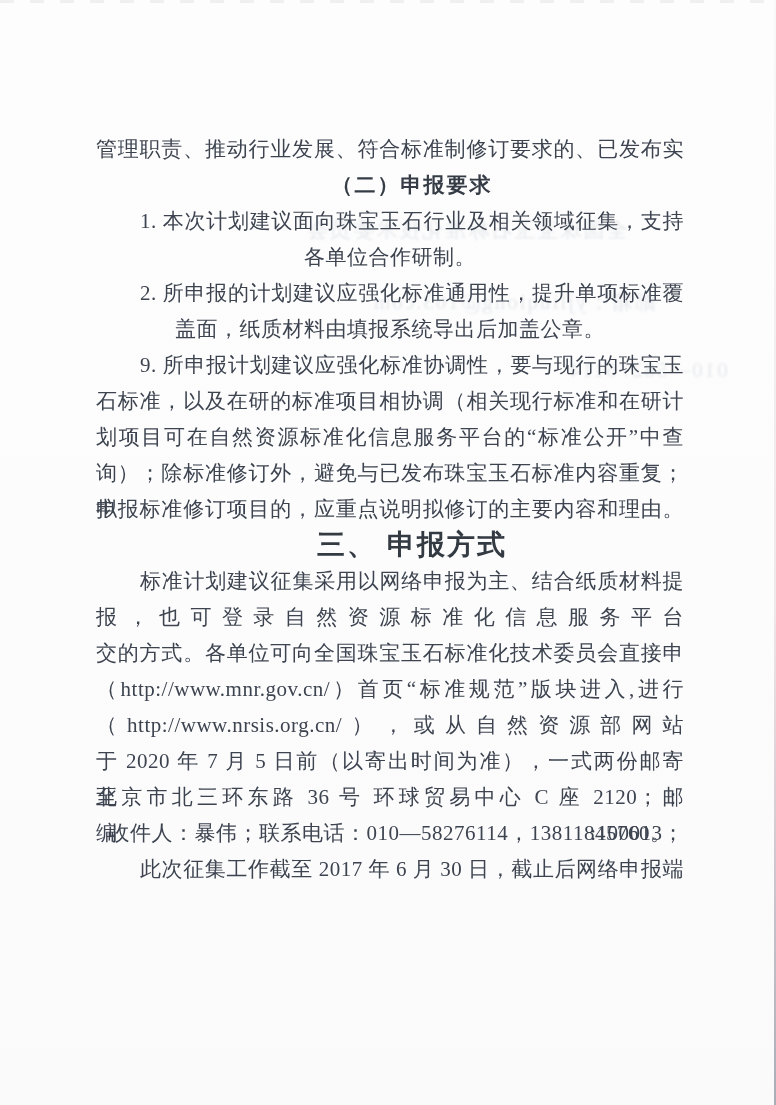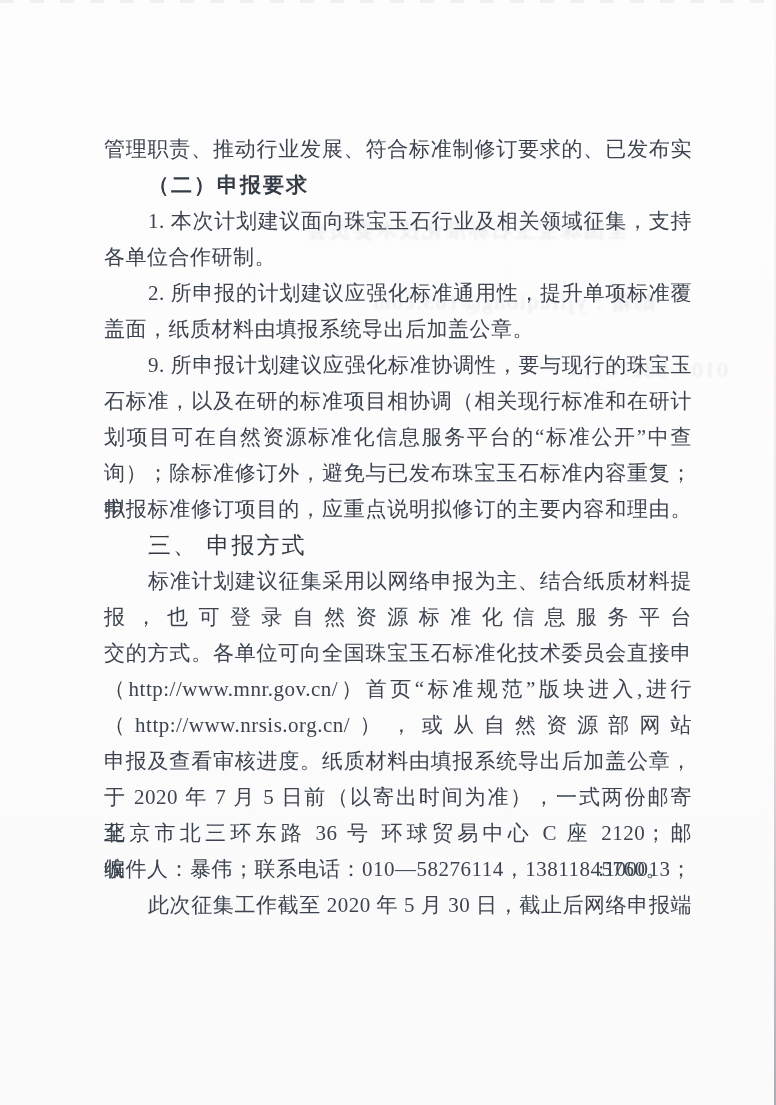--- a/index.html
+++ b/index.html
@@ -21,48 +21,48 @@
   .right-edge-artifact {
     position:absolute; right:0; top:0; width:2px; height:100%;
     background:linear-gradient(180deg,
       rgba(160,160,170,0.05) 0%,
       rgba(170,140,150,0.18) 55%,
       rgba(150,110,130,0.30) 70%,
       rgba(70,80,100,0.45) 100%);
   }
   .text-block {
     position:absolute;
-    left:104px; top:131px;
+    left:96px; top:131px;
     width:588px;
     color:#3d4450;
   }
   .line {
     font-size:21px;
     line-height:36px;
     height:36px;
     letter-spacing:0.5px;
-    text-align:left;
+    text-align:center;
     white-space:nowrap;
   }
   .line.justify {
     white-space:normal;
     text-align:justify;
     text-align-last:justify;
   }
   .line.indent { padding-left:44px; }
   .line.justify.indent { padding-left:44px; }
   .line.heading-kai {
     font-weight:700;
     color:#353c46;
     letter-spacing:2px;
   }
   .line.heading-hei {
     font-family:"Liberation Sans","DejaVu Sans",sans-serif;
-    font-weight:400;
-    font-size:23px;
+    font-weight:700;
+    font-size:28px;
     color:#333a42;
     letter-spacing:2px;
   }
   
   .ghost {
     position:absolute;
     transform:scaleX(-1);
     color:#7c879b;
     opacity:0.16;
     filter:blur(1.1px);
@@ -97,19 +97,18 @@
       <div class="line body justify">石标准，以及在研的标准项目相协调（相关现行标准和在研计</div>
       <div class="line body justify">划项目可在自然资源标准化信息服务平台的“标准公开”中查</div>
       <div class="line body justify">询）；除标准修订外，避免与已发布珠宝玉石标准内容重复；拟</div>
       <div class="line body justify">申报标准修订项目的，应重点说明拟修订的主要内容和理由。</div>
       <div class="line heading-hei indent">三、 申报方式</div>
       <div class="line body indent justify">标准计划建议征集采用以网络申报为主、结合纸质材料提</div>
       <div class="line body justify">报，也可登录自然资源标准化信息服务平台</div>
       <div class="line body justify">交的方式。各单位可向全国珠宝玉石标准化技术委员会直接申</div>
       <div class="line body justify">（http://www.mnr.gov.cn/）首页“标准规范”版块进入,进行</div>
       <div class="line body justify">（http://www.nrsis.org.cn/），或从自然资源部网站</div>
-      <div class="line body justify">申报及查看审核进度。纸质材料由填报系统导出后加盖公章，</div>
       <div class="line body justify">于 2020 年 7 月 5 日前（以寄出时间为准），一式两份邮寄至：</div>
       <div class="line body justify">北京市北三环东路 36 号 环球贸易中心 C 座 2120；邮编:100013；</div>
       <div class="line body">收件人：暴伟；联系电话：010—58276114，13811845760。</div>
-      <div class="line body indent justify">此次征集工作截至 2020 年 5 月 30 日，截止后网络申报端</div>
+      <div class="line body indent justify">此次征集工作截至 2017 年 6 月 30 日，截止后网络申报端</div>
     </div>
 </div>
 
 </body></html>

